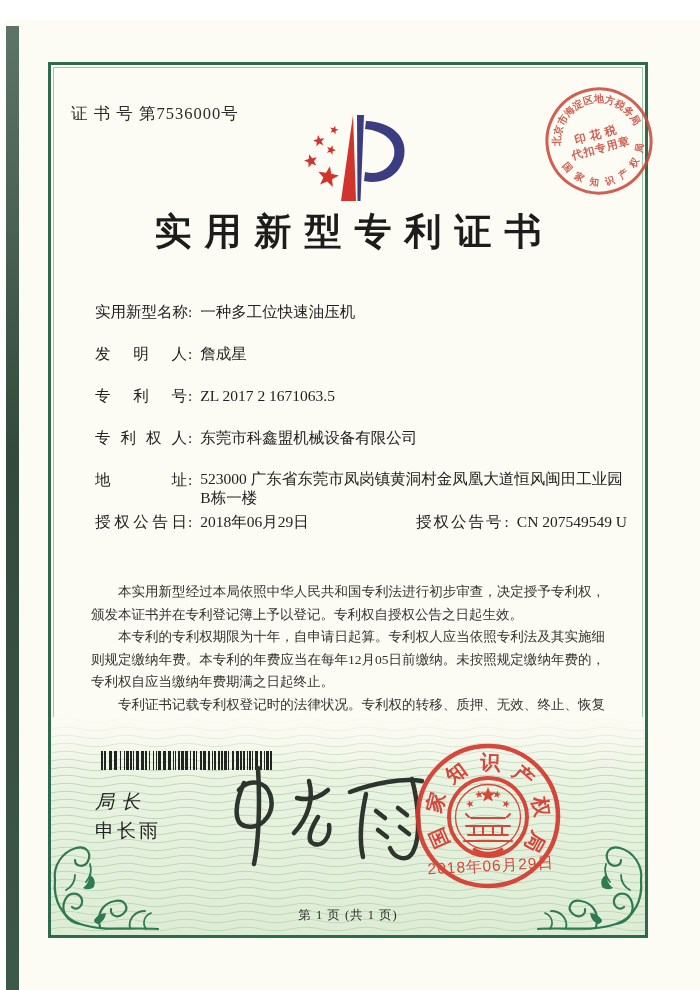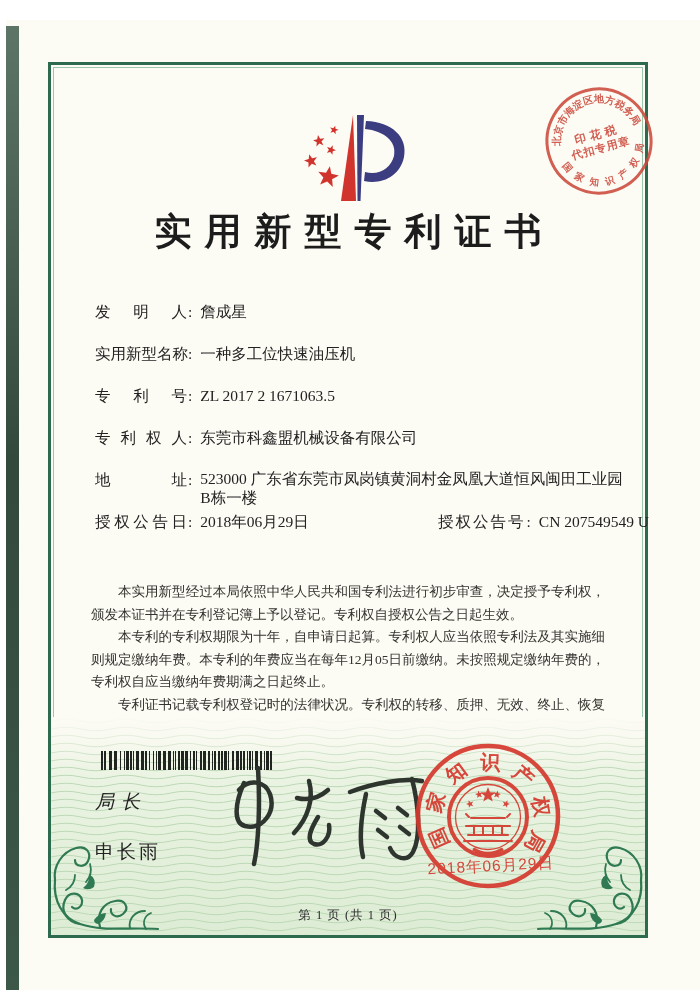--- a/index.html
+++ b/index.html
@@ -17,78 +17,79 @@
          font-size:37px;font-weight:600;color:#1c1c1c;letter-spacing:13px;text-indent:13px;}
   .fields{position:absolute;left:44px;top:236px;width:530px;font-size:15.5px;color:#222;}
   .frow{line-height:21px;margin-bottom:21px;white-space:nowrap;}
   .flabel{display:inline-block;width:92px;text-align:justify;text-align-last:justify;vertical-align:top;}
   .fcolon{display:inline-block;margin:0 8px 0 1px;vertical-align:top;}
   .fvalue{display:inline-block;vertical-align:top;}
   .frow-addr{margin-bottom:4px;}
   .frow-addr .fvalue{white-space:normal;width:428px;line-height:19px;}
   .frow-grant{margin-top:0;}
   .grant-pair1{display:inline-block;width:321px;white-space:nowrap;}
-  .grant-pair2{display:inline-block;white-space:nowrap;margin-left:22px;}
+  .grant-pair2{display:inline-block;white-space:nowrap;}
   .glabel2{display:inline-block;letter-spacing:2px;}
   .paras{position:absolute;left:40px;top:516px;width:514px;font-size:13.5px;line-height:22.5px;
          color:#33332f;text-align:justify;}
   .paras p{margin:0;text-indent:2em;}
   .green-zone{position:absolute;left:0;right:0;top:652px;bottom:0;
          background:linear-gradient(180deg,#f7f8ee 0%,#eaf3e2 30%,#ddecd4 100%);}
   .gz-waves{position:absolute;left:0;top:0;width:100%;height:100%;}
   .gz-fade{position:absolute;left:0;top:0;width:100%;height:52px;
          background:linear-gradient(180deg,#fcfbf4 0%,rgba(252,251,244,0) 100%);}
   .flourish{position:absolute;bottom:-1px;width:112px;height:94px;}
   .flourish.fl-left{left:-1px;}
   .flourish.fl-right{right:-1px;transform:scaleX(-1);}
   .barcode{position:absolute;left:50px;top:34px;width:176px;height:19px;}
   .barcode i{position:absolute;top:0;height:100%;background:#20261f;display:block;}
   .director{position:absolute;left:44px;top:72px;color:#222;}
   .director-title{font-size:19px;letter-spacing:7px;font-style:italic;}
-  .director-name{font-size:19px;letter-spacing:3px;margin-top:24px;}
+  .director-name{font-size:19px;letter-spacing:3px;margin-top:3px;}
   .signature{position:absolute;left:163px;top:44px;width:232px;height:124px;}
   .seal{position:absolute;left:352px;top:4px;width:176px;height:182px;}
   .page-footer{position:absolute;left:0;top:190px;width:100%;text-align:center;
          font-size:12.5px;color:#2c2c2c;letter-spacing:1px;}
   .tax-stamp{position:absolute;left:540px;top:82px;width:118px;height:118px;}
   .seal text,.tax-stamp text{font-family:"Liberation Sans","DejaVu Sans",sans-serif;}
 </style>
 </head>
 <body>
 
 <div class="screen">
   <div class="paper"></div>
   <div class="spine"></div>
 
   <div class="frame">
     <div class="frame-inner"></div>
 
+    <div class="cert-no">证 书 号 第7536000号</div>
 
     <svg class="logo" viewBox="0 0 160 100">
       <g fill="#d0342c">
         <polygon points="46.2,16.7 46.5,19.8 49.5,20.8 46.6,22.0 46.6,25.2 44.5,22.8 41.5,23.8 43.1,21.1 41.2,18.5 44.3,19.2"></polygon>
         <polygon points="29.0,26.1 31.1,29.7 35.3,29.2 32.5,32.4 34.3,36.2 30.4,34.5 27.4,37.4 27.8,33.2 24.1,31.2 28.2,30.2"></polygon>
         <polygon points="43.7,36.3 43.7,39.8 47.0,41.2 43.7,42.3 43.4,45.8 41.3,43.0 37.9,43.8 39.9,40.9 38.1,37.9 41.4,39.0"></polygon>
         <polygon points="20.2,45.2 23.1,49.3 27.9,48.2 24.9,52.2 27.4,56.4 22.8,54.8 19.5,58.5 19.5,53.6 15.0,51.6 19.7,50.1"></polygon>
         <polygon points="40.9,57.2 42.3,64.8 49.9,66.5 43.1,70.2 43.8,77.9 38.2,72.5 31.1,75.6 34.4,68.6 29.3,62.8 37.0,63.8"></polygon>
       </g>
       <polygon points="64,6 52,92 67,92" fill="#d0342c"></polygon>
       <polygon points="68,6 75,6 71.5,92 68.5,92" fill="#3c3c80"></polygon>
       <path d="M77,12 C103,13 119,28 115,48 C111,67 93,76 75,72 L76,63
                C90,67 102,59 105,47 C108,32 95,22 76,20 Z" fill="#3c3c80"></path>
     </svg>
 
     <h1 class="title">实用新型专利证书</h1>
 
     <div class="fields">
       <div class="frow">
+        <span class="flabel">实用新型名称</span><span class="fcolon">:</span><span class="fvalue">一种多工位快速油压机</span>
+      </div>
+      <div class="frow">
         <span class="flabel">发明人</span><span class="fcolon">:</span><span class="fvalue">詹成星</span>
-      </div>
-      <div class="frow">
-        <span class="flabel">实用新型名称</span><span class="fcolon">:</span><span class="fvalue">一种多工位快速油压机</span>
       </div>
       <div class="frow">
         <span class="flabel">专利号</span><span class="fcolon">:</span><span class="fvalue">ZL 2017 2 1671063.5</span>
       </div>
       <div class="frow">
         <span class="flabel">专利权人</span><span class="fcolon">:</span><span class="fvalue">东莞市科鑫盟机械设备有限公司</span>
       </div>
       <div class="frow frow-addr">
         <span class="flabel">地址</span><span class="fcolon">:</span><span class="fvalue">523000 广东省东莞市凤岗镇黄洞村金凤凰大道恒风闽田工业园B栋一楼</span>
       </div>

